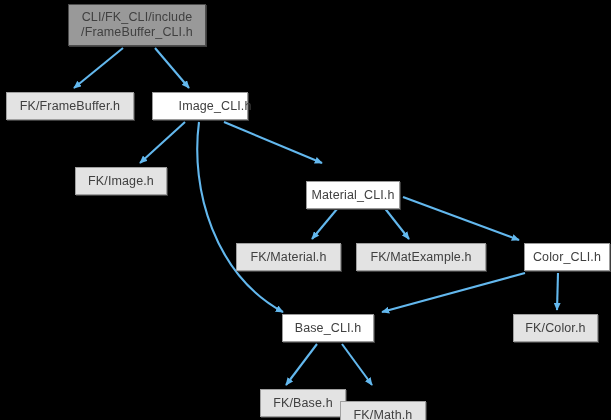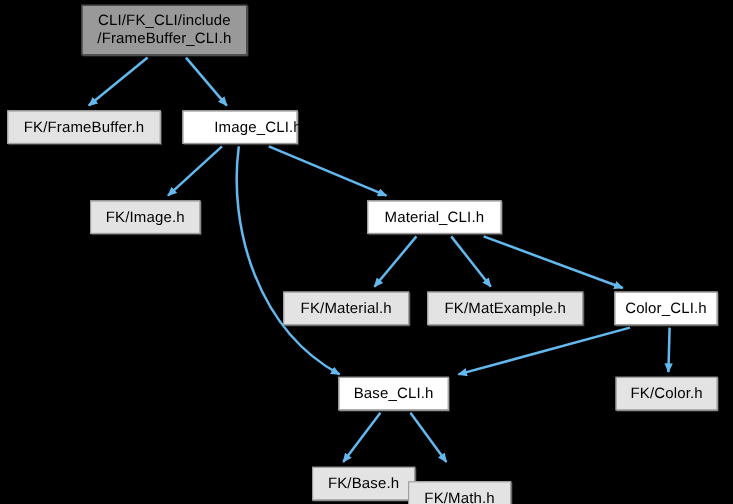--- a/index.html
+++ b/index.html
@@ -24,21 +24,21 @@
   }
   .node {
     position: absolute;
     box-sizing: border-box;
     display: flex;
     align-items: center;
     justify-content: center;
     text-align: center;
     font-size: 12.5px;
     line-height: 15px;
-    color: #000000;
+    color: #404040;
     white-space: pre;
     letter-spacing: 0.01em;
     z-index: 2;
   }
   .node.ext {
     background: #e3e3e3;
     border: 1px solid #a0a0a0;
     box-shadow: 1px 1px 0 0 #3d3d3d;
   }
   .node.cli {
@@ -86,27 +86,27 @@
 
   <div class="node root" style="left:68px; top:4px; width:138px; height:42px;">CLI/FK_CLI/include
 /FrameBuffer_CLI.h</div>
 
   <div class="node ext" style="left:6px; top:92px; width:128px; height:28px;">FK/FrameBuffer.h</div>
 
   <div class="node cli" style="left:152px; top:92px; width:96px; height:28px;padding-left:30px;">Image_CLI.h</div>
 
   <div class="node ext" style="left:75px; top:167px; width:92px; height:28px;">FK/Image.h</div>
 
-  <div class="node cli" style="left:306px; top:167px; width:112px; height:28px;">Material_CLI.h</div>
+  <div class="node cli" style="left:306px; top:181px; width:94px; height:28px;">Material_CLI.h</div>
 
   <div class="node ext" style="left:236px; top:243px; width:105px; height:28px;">FK/Material.h</div>
 
   <div class="node ext" style="left:356px; top:243px; width:130px; height:28px;">FK/MatExample.h</div>
 
-  <div class="node cli" style="left:512px; top:243px; width:86px; height:28px;">Color_CLI.h</div>
+  <div class="node cli" style="left:524px; top:243px; width:86px; height:28px;">Color_CLI.h</div>
 
   <div class="node cli" style="left:282px; top:314px; width:92px; height:28px;">Base_CLI.h</div>
 
   <div class="node ext" style="left:513px; top:314px; width:85px; height:28px;">FK/Color.h</div>
 
   <div class="node ext" style="left:228px; top:389px; width:86px; height:28px;margin-left:32px;">FK/Base.h</div>
 
   <div class="node ext" style="left:340px; top:389px; width:86px; height:28px;margin-top:12px;">FK/Math.h</div>
 
 </div>

